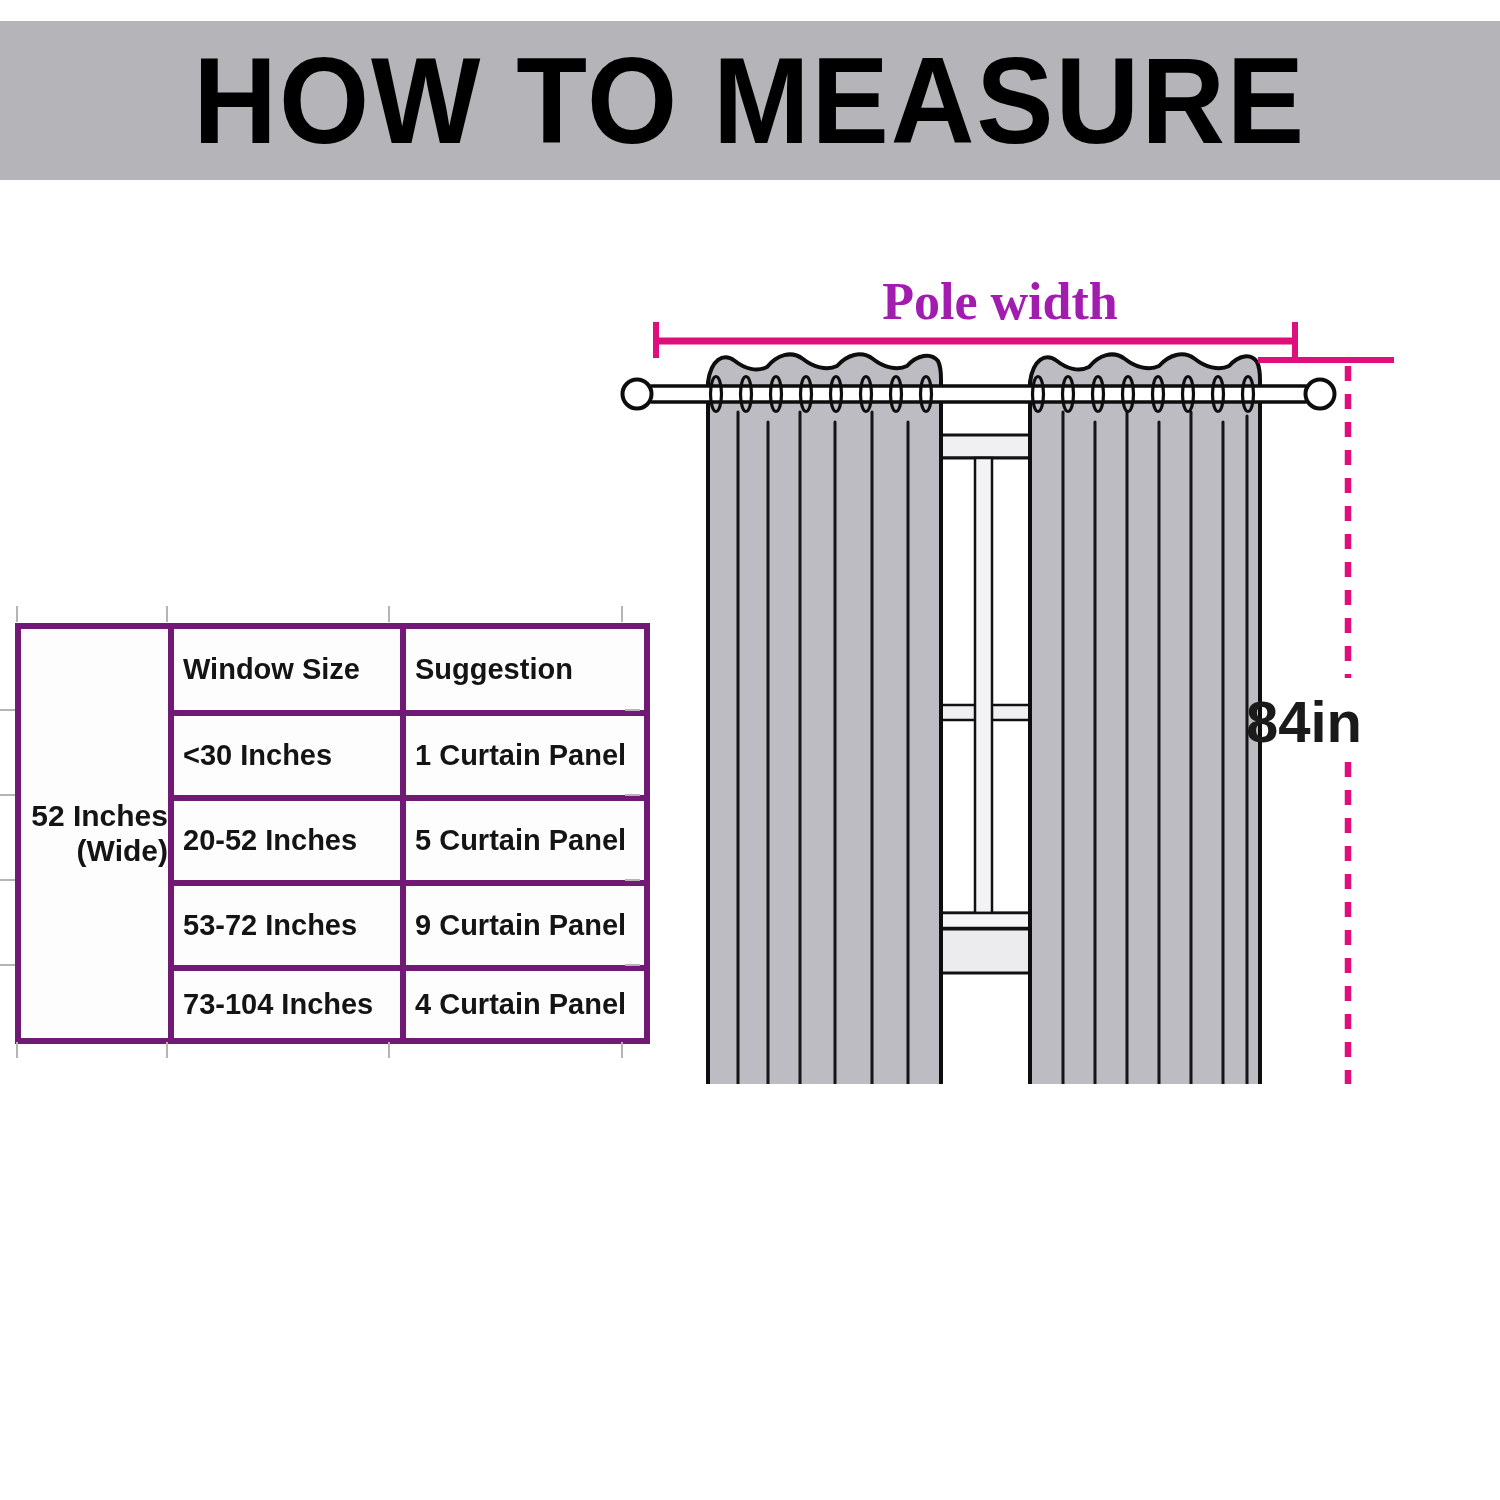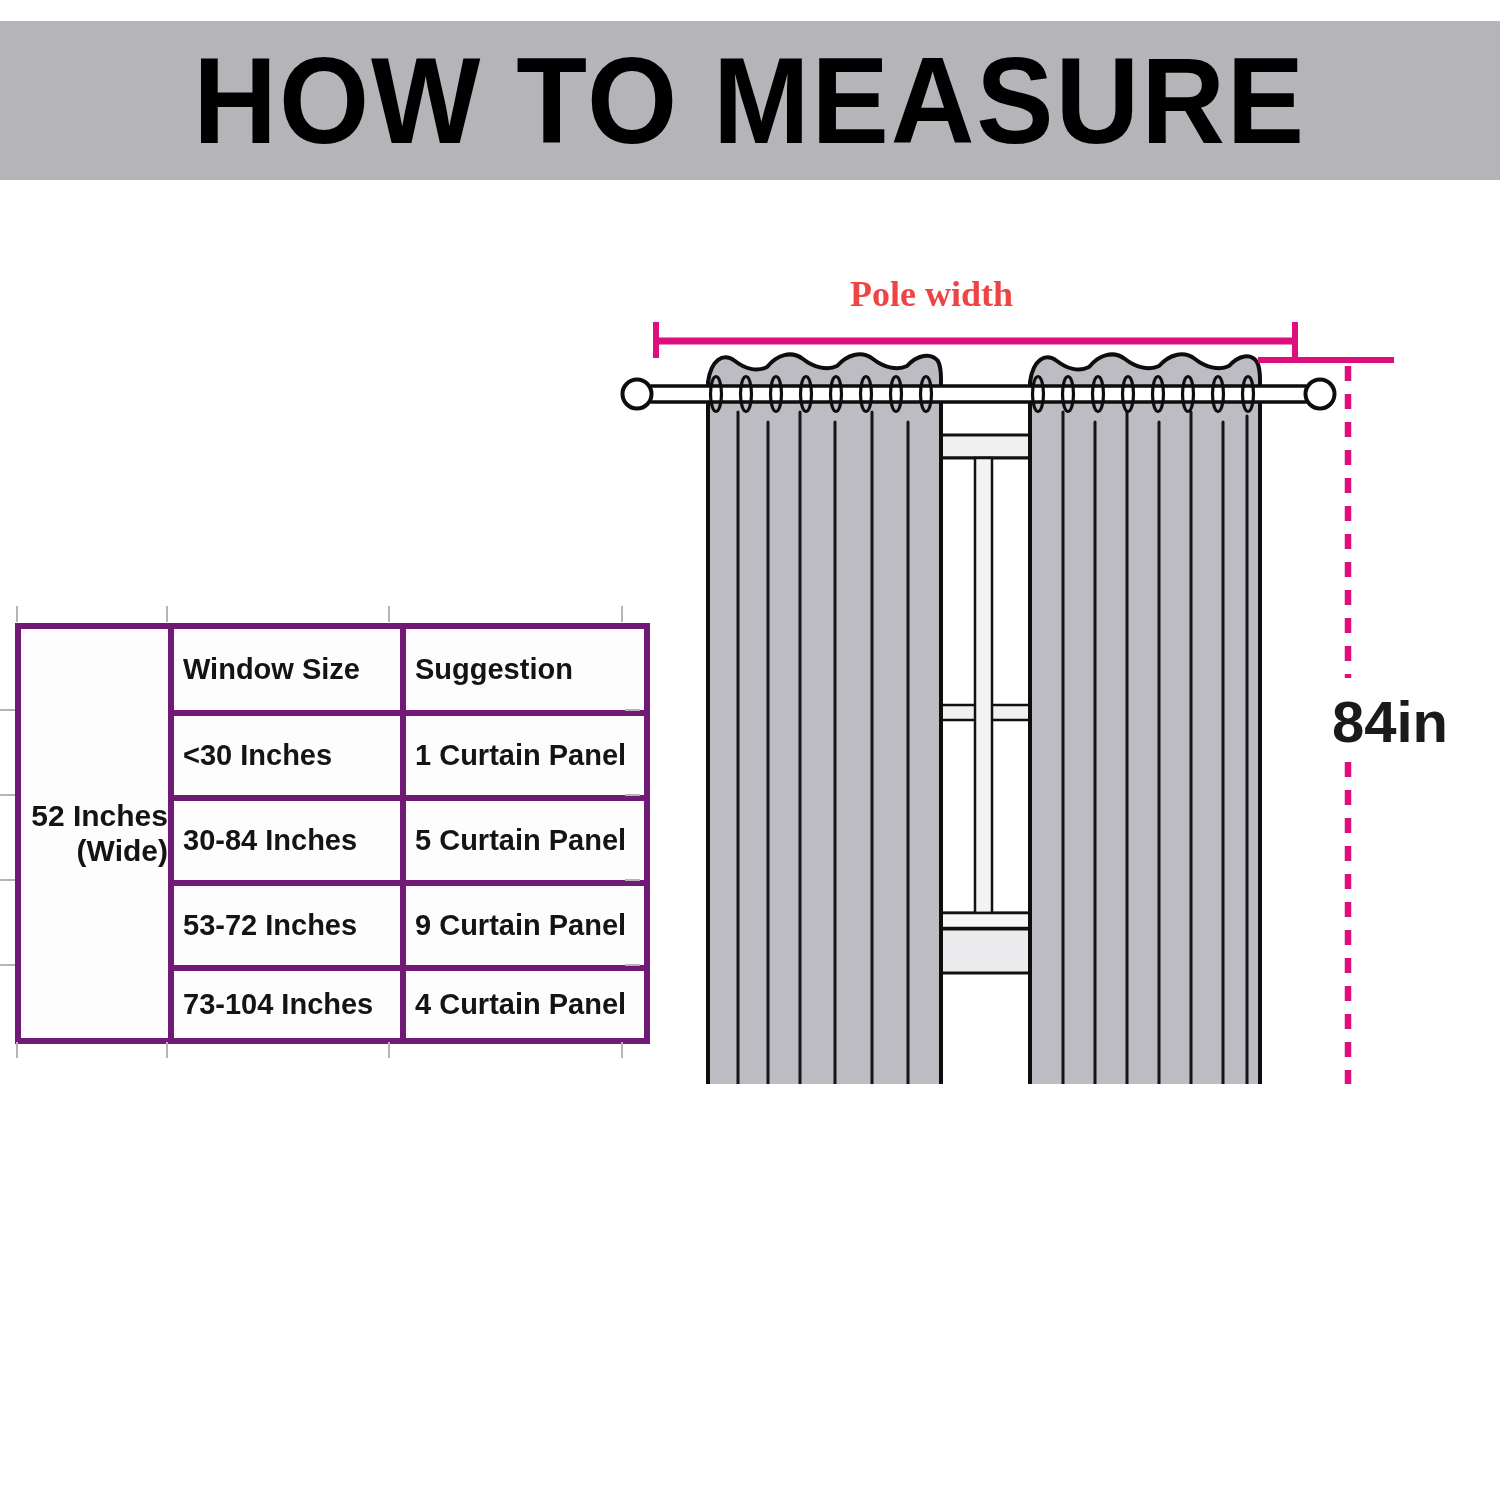--- a/index.html
+++ b/index.html
@@ -29,26 +29,26 @@
   }
   .size-table { border:5px solid #000; }
   .size-table td.wide-cell {
     text-align:right; padding:0; white-space:pre-line; font-size:30px;
   }
   .stub { position:absolute; background:#b5b5b5; }
   .stub.v { width:2px; height:16px; }
   .stub.h { width:15px; height:2px; }
   
   .pole-width-label {
-    position:absolute; left:850px; top:276px; width:300px; 
-    font-family:"Liberation Serif", serif; font-weight:bold; font-size:36px;
-    color:#ef4444; line-height:1;
+    position:absolute; left:850px; top:276px; width:300px; text-align:center;
+    font-family:"Liberation Serif", serif; font-weight:bold; font-size:52px;
+    color:#a21caf; line-height:1;
   }
   .height-label {
-    position:absolute; left:1315px; top:693px; width:150px; text-align:center;
+    position:absolute; left:1229px; top:693px; width:150px; text-align:center;
     font-family:"Liberation Sans", sans-serif; font-weight:bold; font-size:58px;
     color:#1a1a1a; line-height:1;
   }
   .diagram-svg { position:absolute; left:0; top:0; }
 </style>
 </head>
 <body>
 
 <div class="canvas">
 
@@ -62,21 +62,21 @@
       <td class="wide-cell" rowspan="5" style="width:147px;">52 Inches
 (Wide)</td>
       <td style="width:217px;">Window Size</td>
       <td style="width:229px;">Suggestion</td>
     </tr>
     <tr style="height:85px;">
       <td>&lt;30 Inches</td>
       <td>1 Curtain Panel</td>
     </tr>
     <tr style="height:85px;">
-      <td>30-84 Inches</td>
+      <td>20-52 Inches</td>
       <td>5 Curtain Panel</td>
     </tr>
     <tr style="height:85px;">
       <td>53-72 Inches</td>
       <td>9 Curtain Panel</td>
     </tr>
     <tr style="height:73px;">
       <td>73-104 Inches</td>
       <td>4 Curtain Panel</td>
     </tr>

